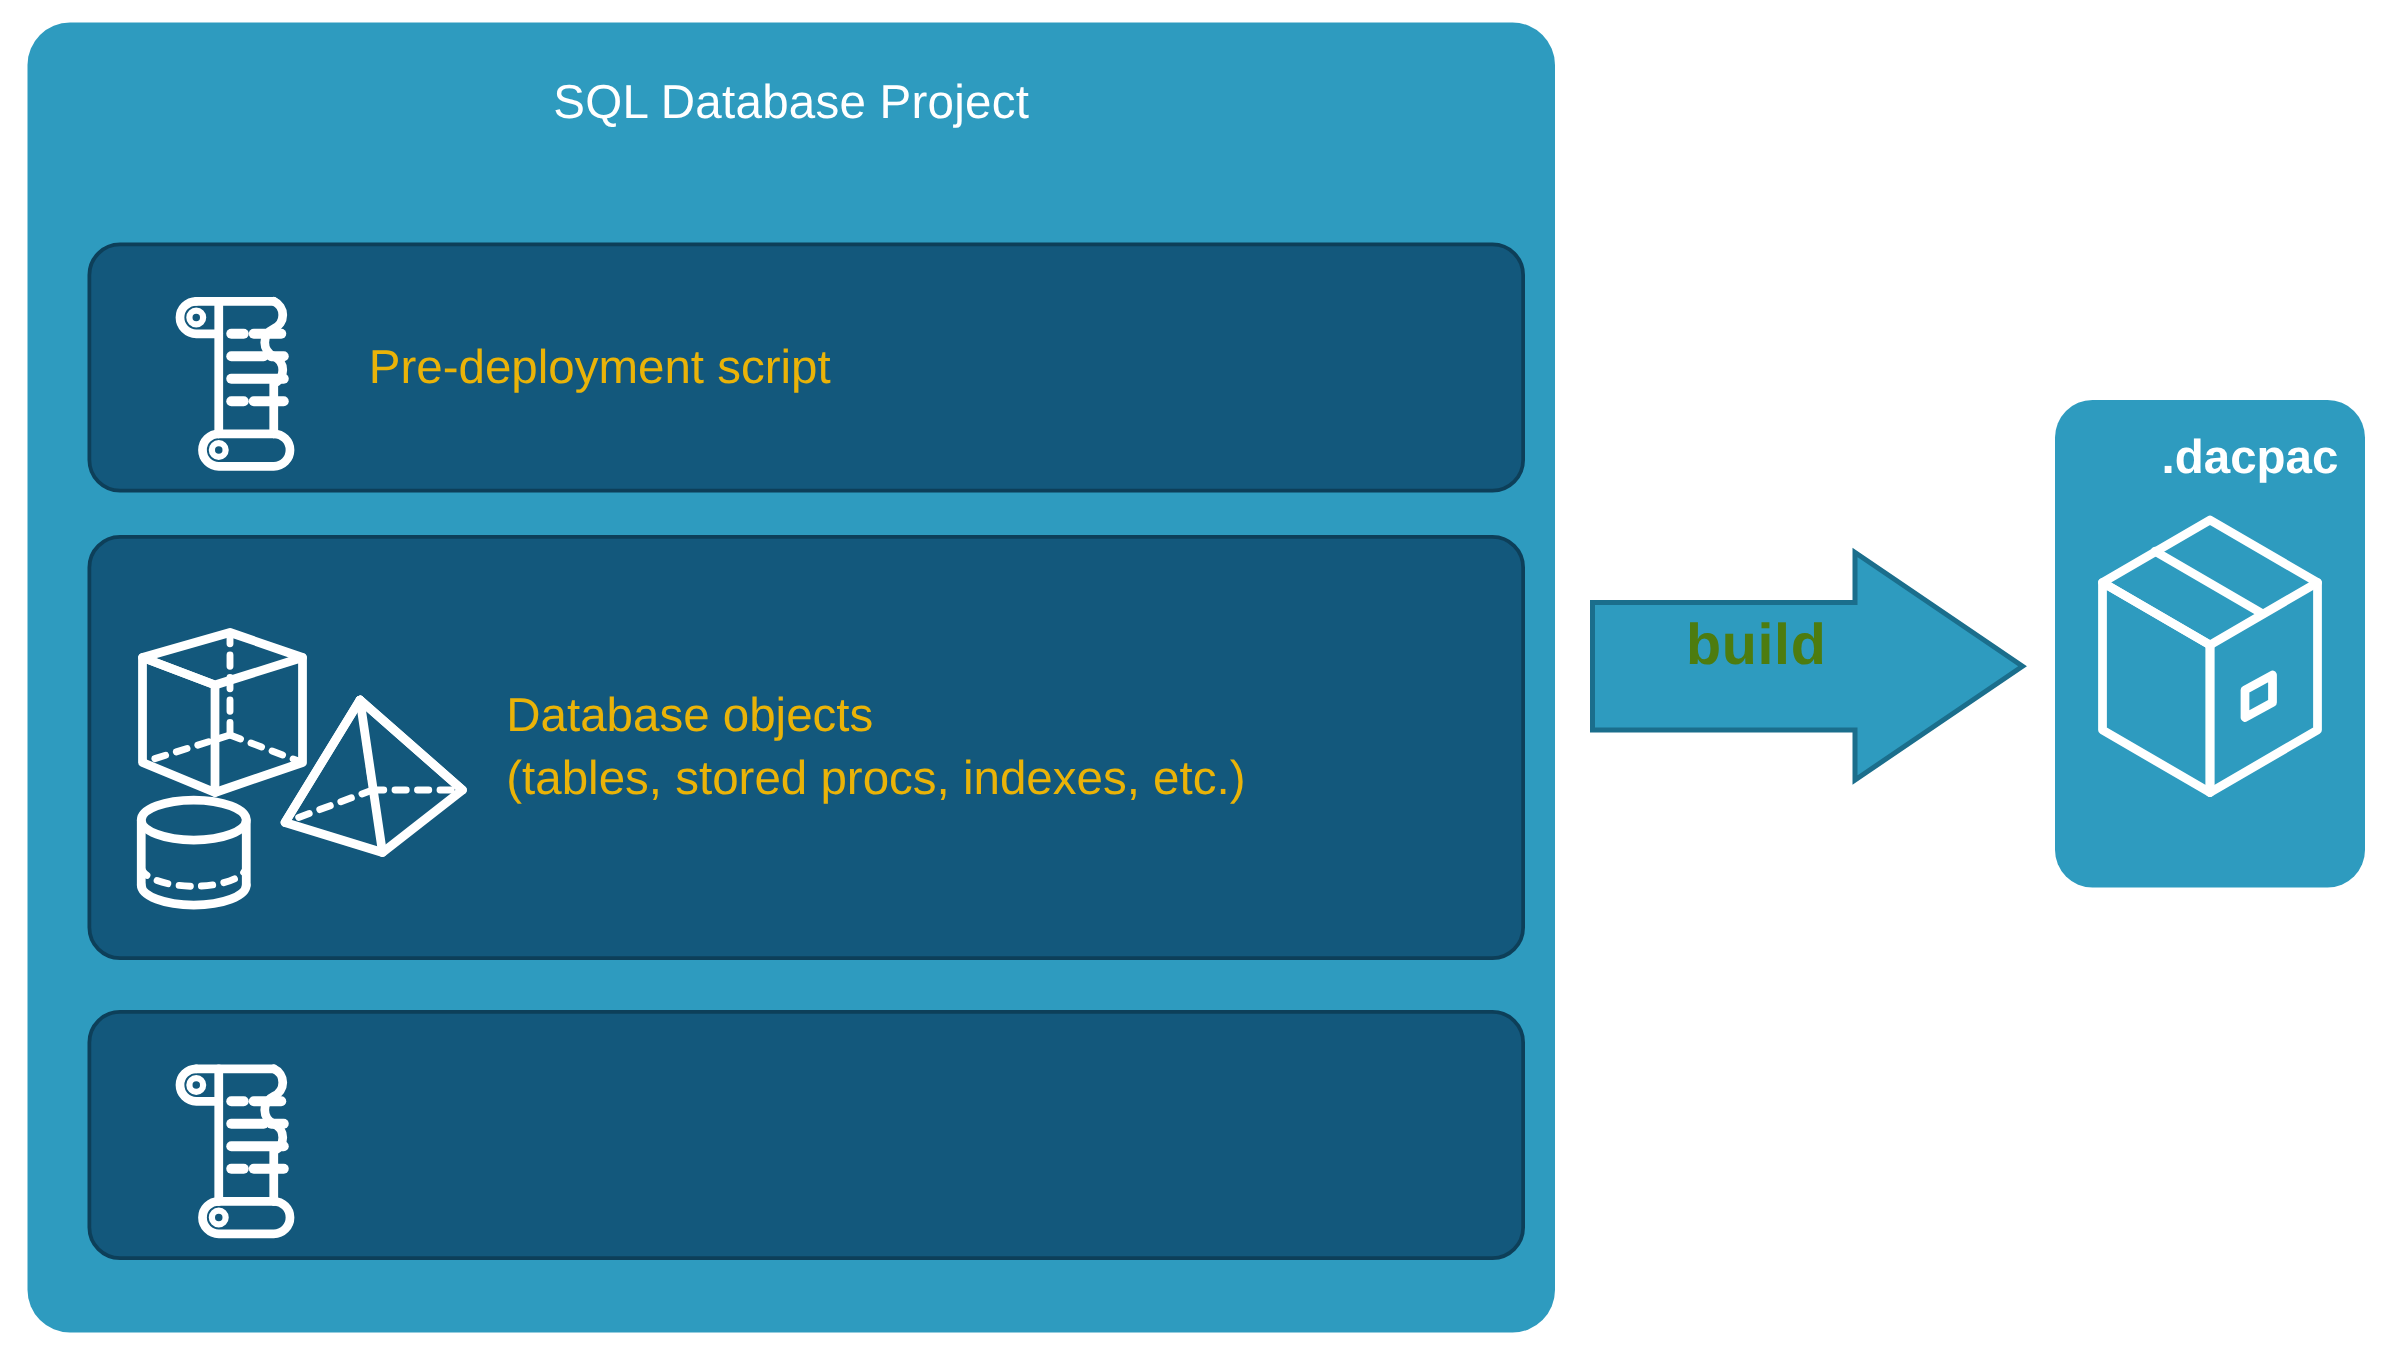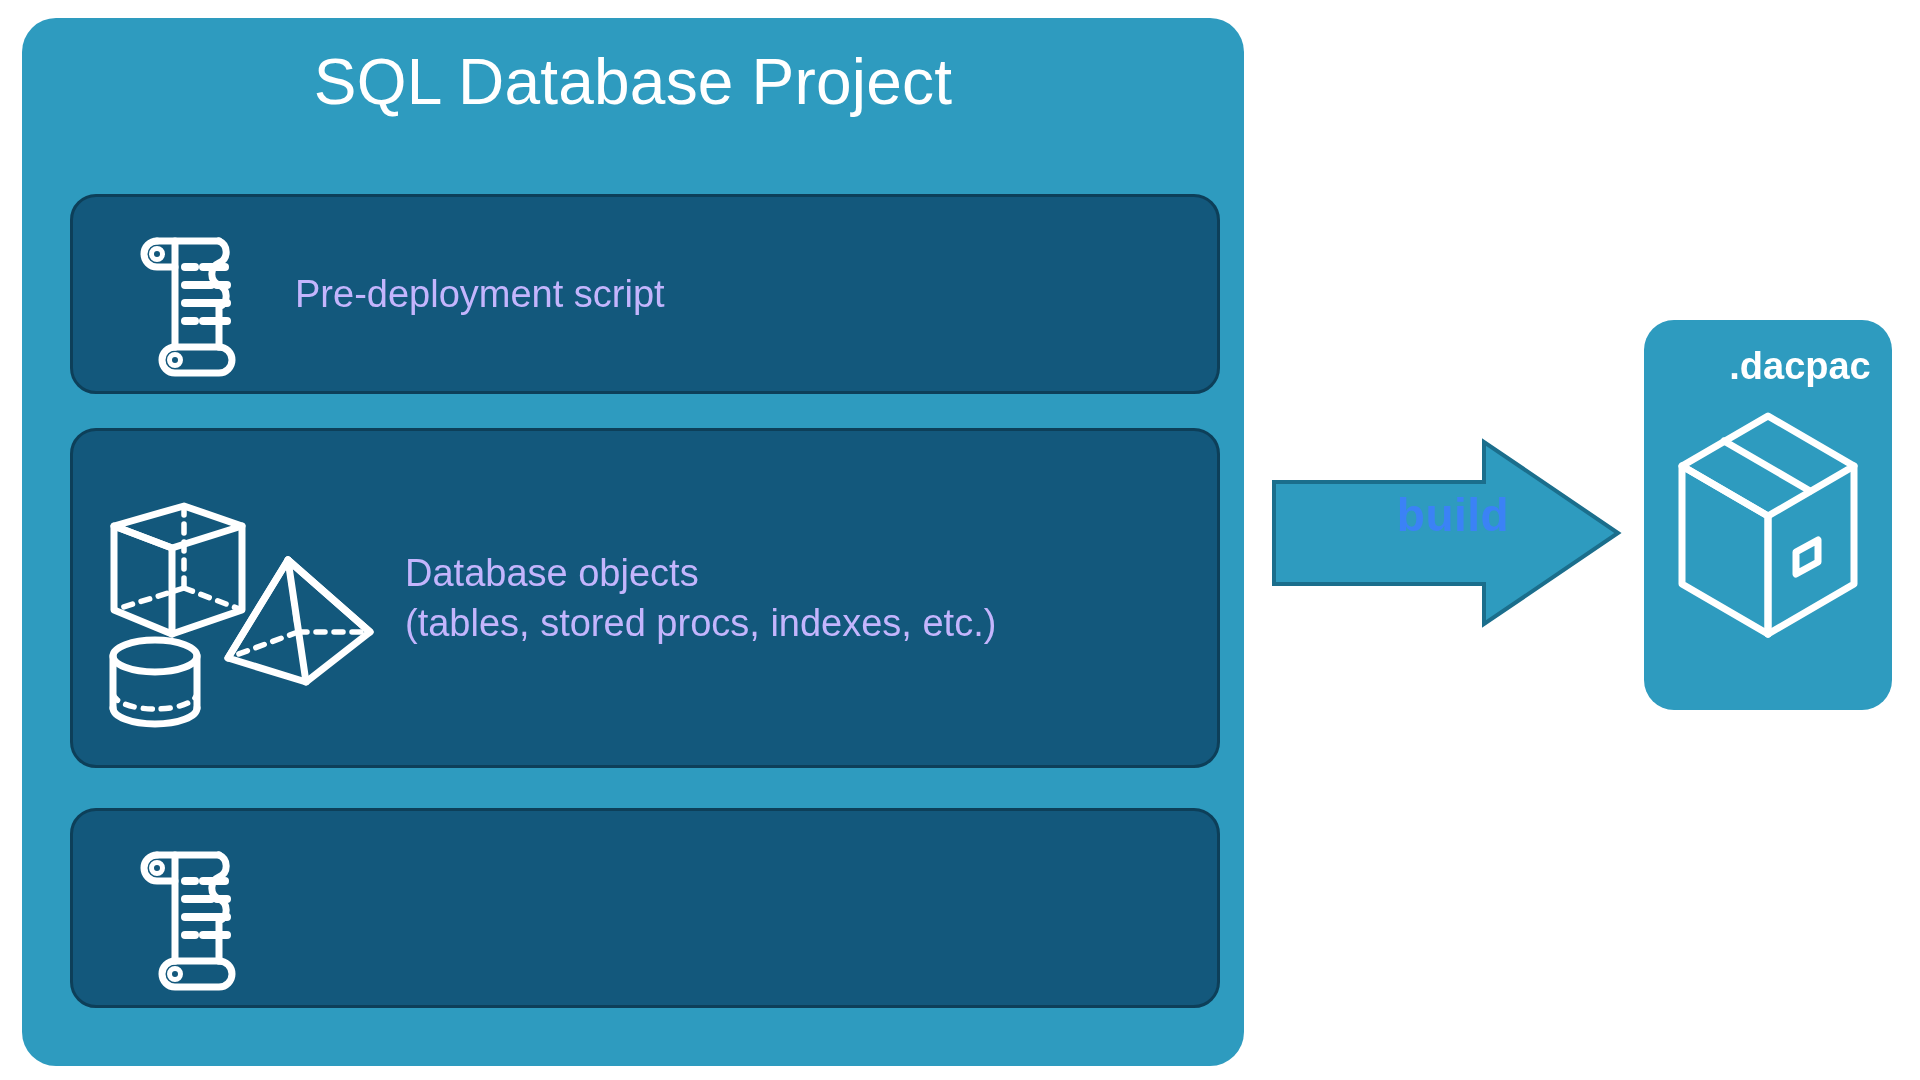--- a/index.html
+++ b/index.html
@@ -33,21 +33,21 @@
     box-sizing: border-box;
   }
 
   .project-title {
     position: absolute;
     left: 0;
     top: 32px;
     width: 1222px;
     text-align: center;
     color: #ffffff;
-    font-size: 64px;
+    font-size: 38px;
     font-weight: 400;
     letter-spacing: 0.2px;
     line-height: 64px;
     white-space: nowrap;
   }
 
   
   .card {
     position: absolute;
     left: 48px;
@@ -67,44 +67,44 @@
   .card-icon {
     flex: 0 0 auto;
     display: flex;
     align-items: center;
     justify-content: center;
   }
   .icon-scroll-wrap { width: 190px; margin-left: 20px; }
   .icon-shapes-wrap { width: 300px; margin-left: 14px; }
 
   .card-label {
-    color: #c4b5fd;
+    color: #eab308;
     font-size: 38px;
     font-weight: 400;
     line-height: 50px;
     white-space: pre-line;
   }
   .label-pre, .label-post { margin-left: 12px; }
   .label-obj { margin-left: 18px; }
 
   
   .build-arrow {
     position: absolute;
     left: 1272px;
     top: 438px;
     width: 350px;
     height: 190px;
   }
   .build-label {
     position: absolute;
-    left: 1348px;
+    left: 1300px;
     top: 487px;
     width: 210px;
     text-align: center;
-    color: #3b82f6;
+    color: #4d7c0f;
     font-size: 46px;
     font-weight: bold;
     letter-spacing: 0.5px;
     line-height: 56px;
     white-space: nowrap;
   }
 
   
   .dacpac-card {
     position: absolute;

